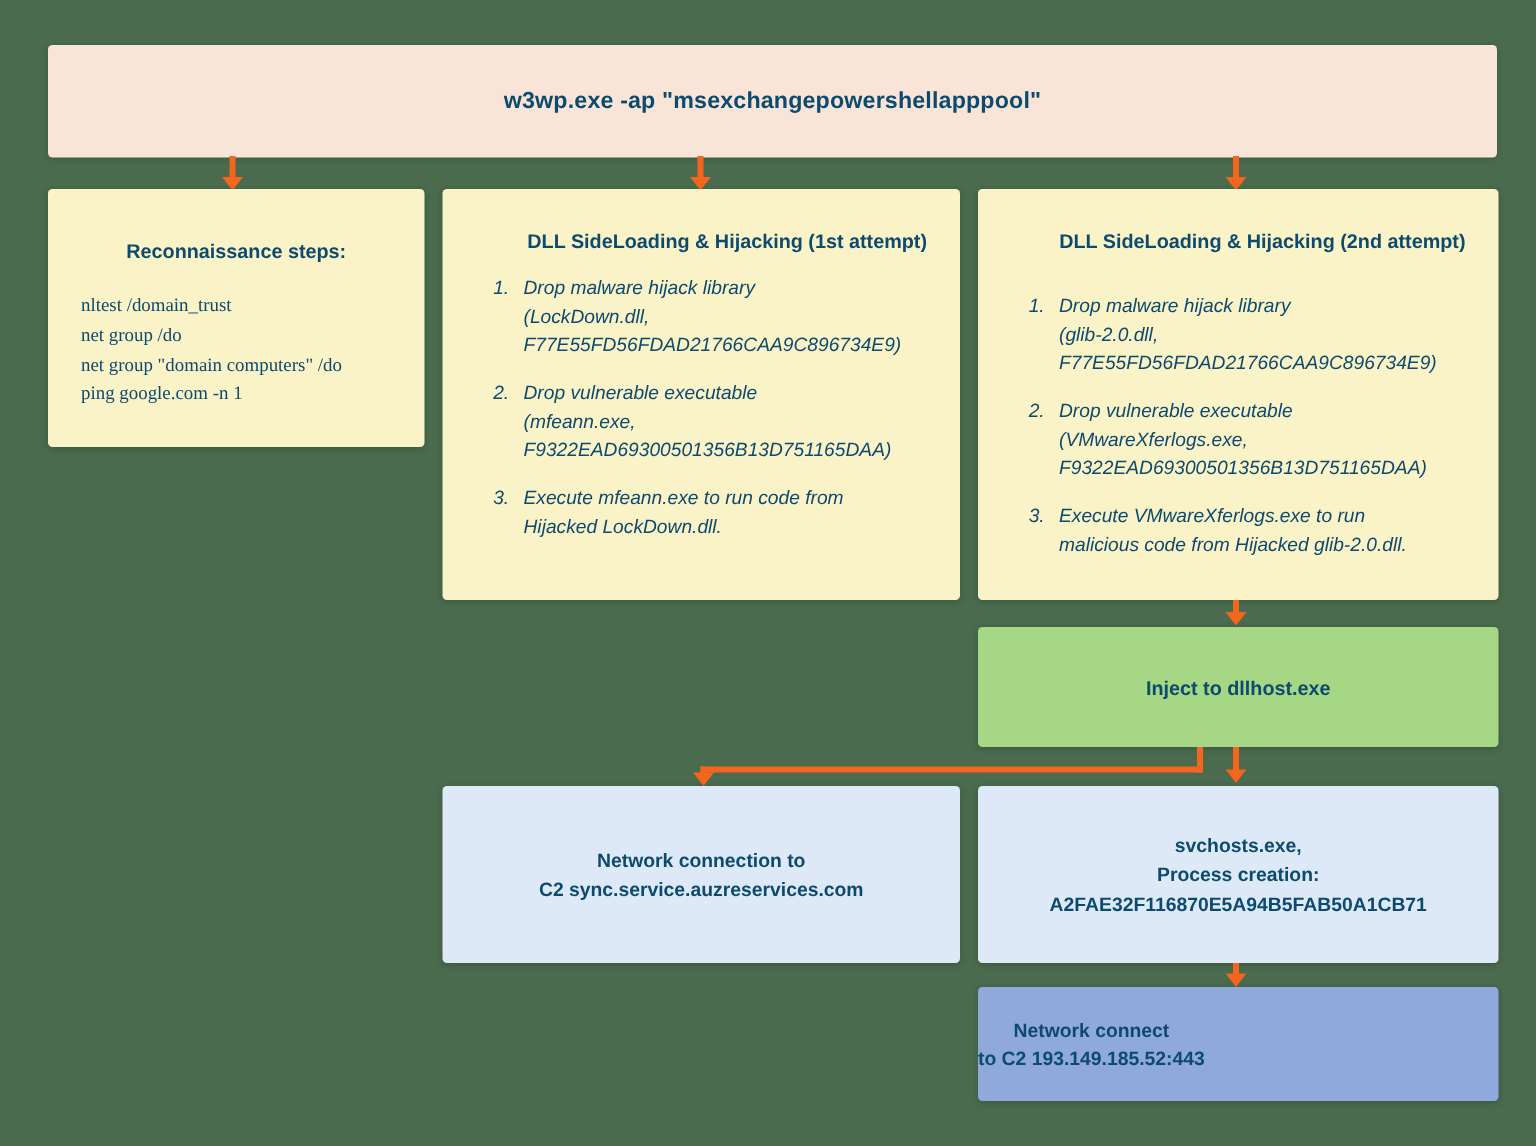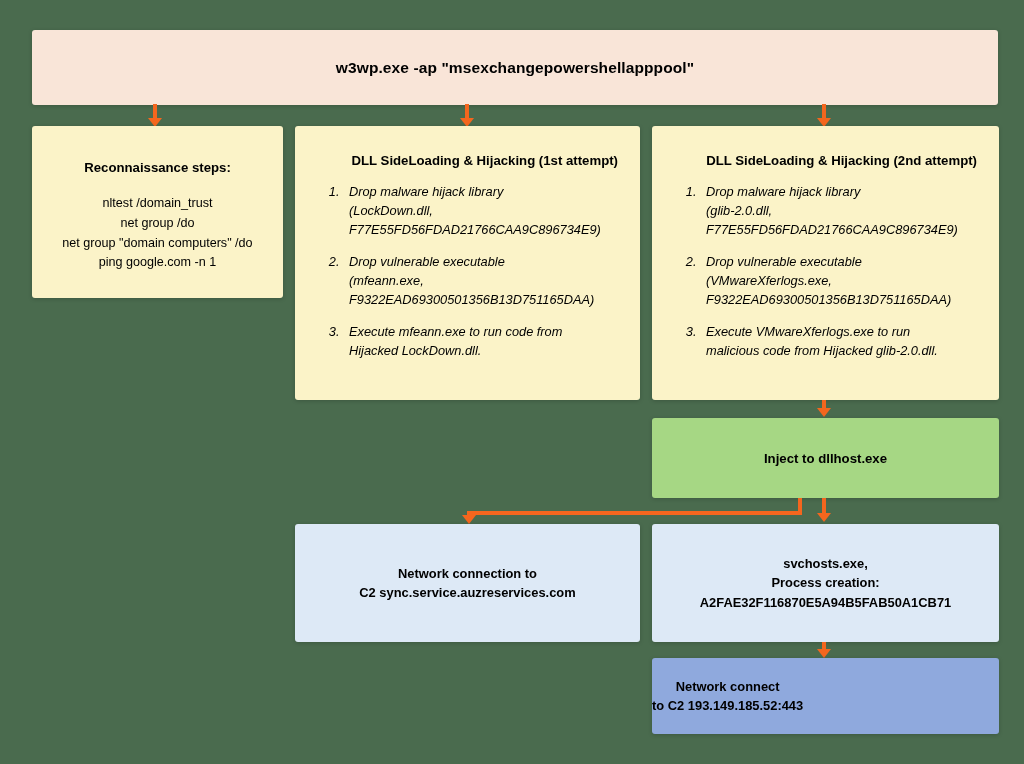--- a/index.html
+++ b/index.html
@@ -16,21 +16,21 @@
     width: 1024px;
     height: 764px;
     background: #4a6b4e;
     overflow: hidden;
   }
   .box {
     position: absolute;
     box-sizing: border-box;
     border-radius: 3px;
     box-shadow: 0 1px 4px rgba(0,0,0,0.18);
-    color: #000000;
+    color: #0c4a6e;
   }
   .box-inner {
     width: 100%;
     height: 100%;
     box-sizing: border-box;
     display: flex;
     flex-direction: column;
     justify-content: center;
   }
   .center {
@@ -65,21 +65,22 @@
     font-weight: bold;
     margin: 0 0 14px 0;
     line-height: 1.3;
     text-align: right;
   }
   .card-title.center { text-align: center; margin-bottom: 18px; }
 
   .cmd-list {
     font-size: 12.6px;
     line-height: 1.58;
-    text-align: center;
+    text-align: left;
+    font-family: Liberation Serif, serif;
   }
 
   ol.steps {
     margin: 0;
     padding: 0 0 0 26px;
     font-size: 12.8px;
     line-height: 1.48;
   }
   ol.steps > li {
     margin-bottom: 13px;
@@ -175,21 +176,21 @@
         </li>
         <li>
           <span>Execute mfeann.exe to run code from</span><br>
           <span>Hijacked LockDown.dll.</span>
         </li>
       </ol>
     </div>
   </div>
 
   <div class="box card-yellow" id="dll2-box">
-    <div class="box-inner card-pad" style="justify-content:flex-start;">
+    <div class="box-inner card-pad" style="justify-content:flex-start;gap:12px;">
       <div class="card-title">DLL SideLoading &amp; Hijacking (2nd attempt)</div>
       <ol class="steps">
         <li>
           <span>Drop malware hijack library</span><br>
           <span>(glib-2.0.dll,</span><br>
           <span>F77E55FD56FDAD21766CAA9C896734E9)</span>
         </li>
         <li>
           <span>Drop vulnerable executable</span><br>
           <span>(VMwareXferlogs.exe,</span><br>

